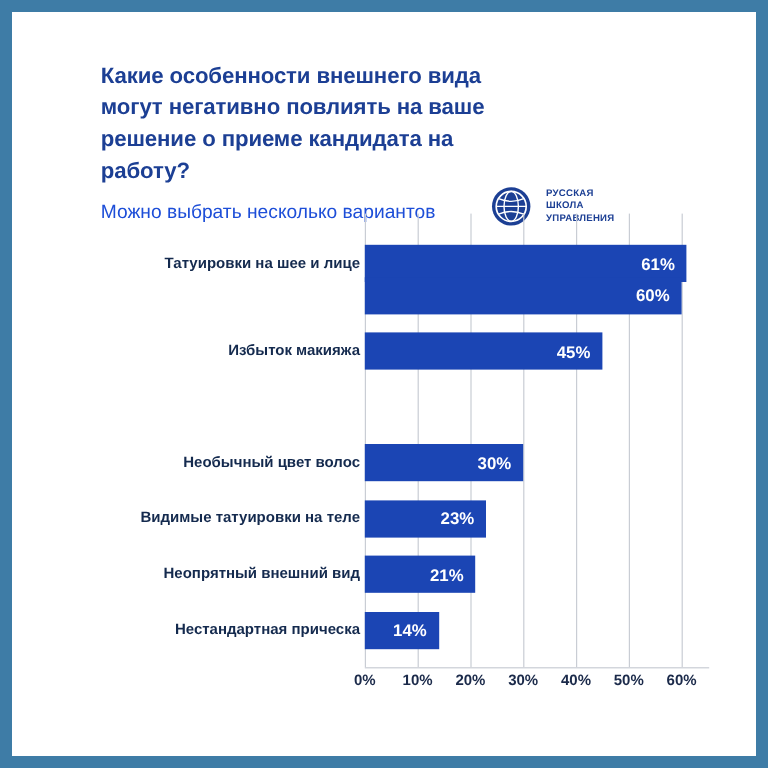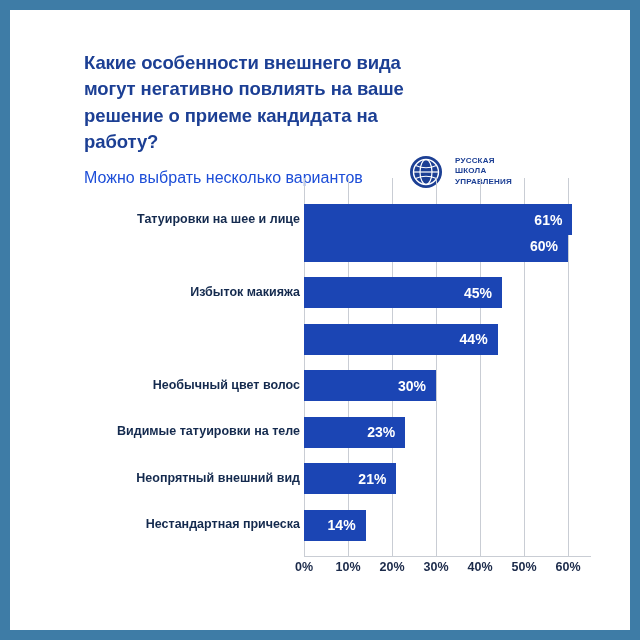--- a/index.html
+++ b/index.html
@@ -228,23 +228,20 @@
                 <span class="bar-value">60%</span>
               </div>
             </div>
             <div class="row" style="top: 99px; height: 31px;">
               <div class="row-label">Избыток макияжа</div>
               <div class="bar" style="width: 198px;">
                 <span class="bar-value">45%</span>
               </div>
             </div>
             <div class="row" style="top: 145.5px; height: 31px;">
-              <div class="bar" style="width: 193.6px;">
-                <span class="bar-value">44%</span>
-              </div>
             </div>
             <div class="row" style="top: 192px; height: 31px;">
               <div class="row-label">Необычный цвет волос</div>
               <div class="bar" style="width: 132px;">
                 <span class="bar-value">30%</span>
               </div>
             </div>
             <div class="row" style="top: 238.5px; height: 31px;">
               <div class="row-label">Видимые татуировки на теле</div>
               <div class="bar" style="width: 101.2px;">

